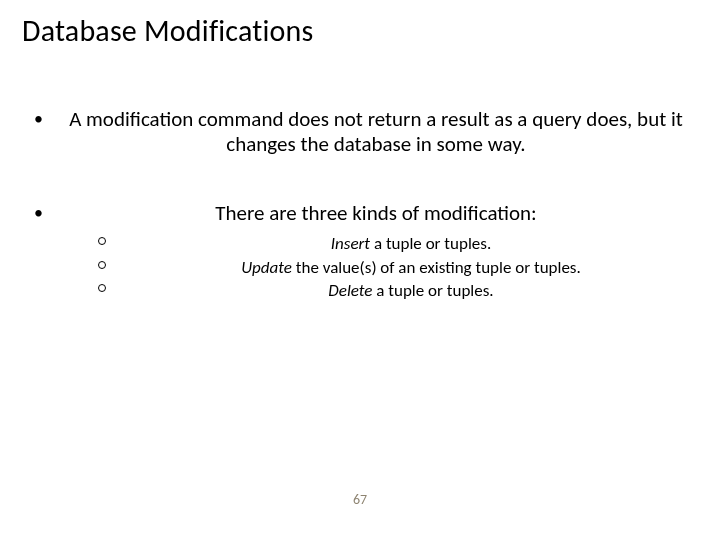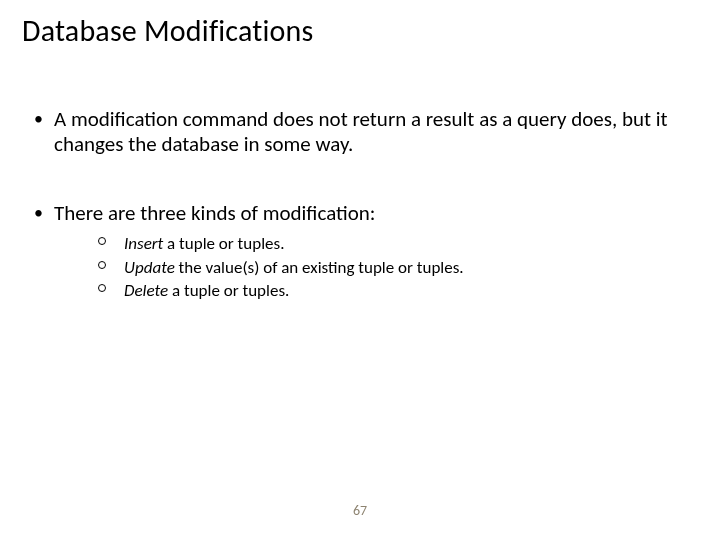--- a/index.html
+++ b/index.html
@@ -29,20 +29,21 @@
     list-style: none;
     padding: 0;
     margin: 0 0 0 8px;
   }
   ul.top > li {
     position: relative;
     padding-left: 24px;
     font-size: 21px;
     line-height: 1.18;
     margin-bottom: 44px;
+    text-align: center;
   }
   ul.top > li::before {
     content: "•";
     position: absolute;
     left: 4px;
     top: 0;
     font-size: 18px;
     line-height: 25px;
   }
   ul.sub {
@@ -63,21 +64,21 @@
     top: 4px;
     width: 8px;
     height: 8px;
     border: 1px solid #000;
     border-radius: 50%;
     box-sizing: border-box;
   }
   .em { font-style: italic; }
   .pagenum {
     position: absolute;
-    bottom: 5px;
+    bottom: 16px;
     left: 0;
     width: 100%;
     text-align: center;
     font-size: 14px;
     color: #8d8370;
   }
 </style>
 </head>
 <body>
 

